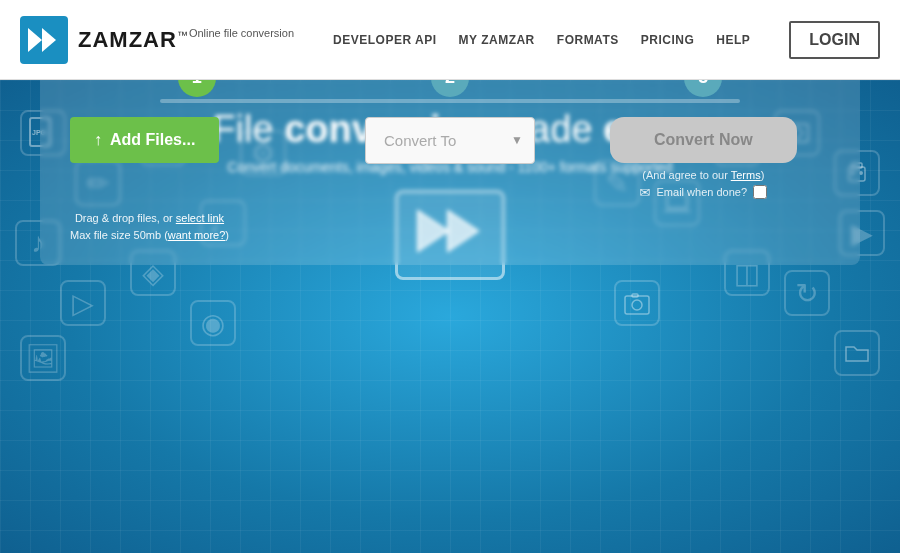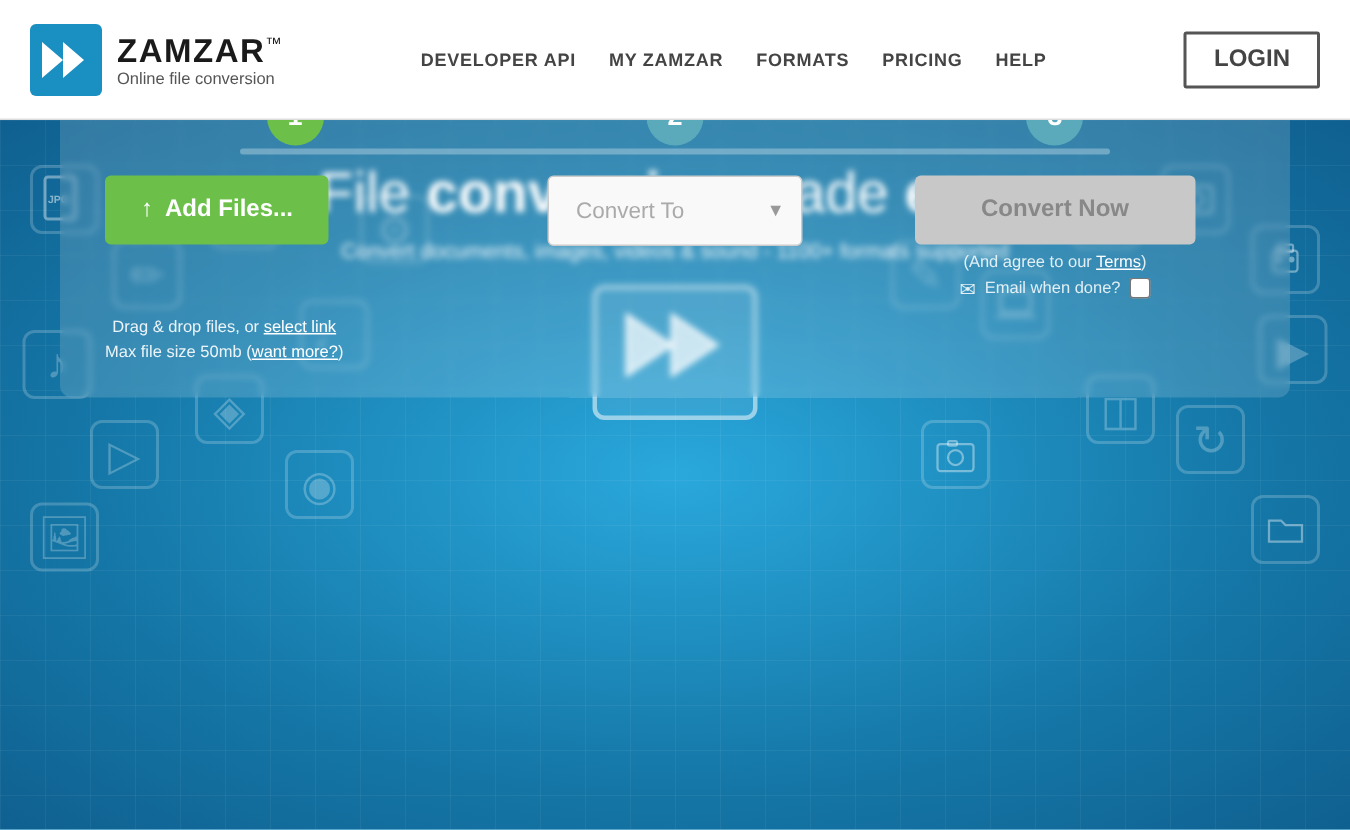--- a/index.html
+++ b/index.html
@@ -19,21 +19,21 @@
       display: flex;
       align-items: center;
       gap: 10px;
     }
     #logo-icon {
       width: 48px;
       height: 48px;
     }
     #logo-text-area {
       display: flex;
-      flex-direction: column;
+      flex-direction: row;
     }
     #logo-brand {
       font-size: 22px;
       font-weight: bold;
       color: #1a1a1a;
       letter-spacing: 1px;
     }
     #logo-tagline {
       font-size: 11px;
       color: #555;
@@ -283,21 +283,21 @@
       flex-direction: column;
       align-items: center;
     }
     #convert-btn {
       background: #c8c8c8;
       color: #888;
       border: none;
       padding: 14px 44px;
       font-size: 16px;
       font-weight: bold;
-      border-radius: 4px;
+      border-radius: 14px;
       cursor: pointer;
       min-width: 160px;
       margin-bottom: 6px;
     }
     #agree-text {
       font-size: 11px;
       color: rgba(255,255,255,0.85);
       margin-bottom: 4px;
     }
     #agree-text a {

